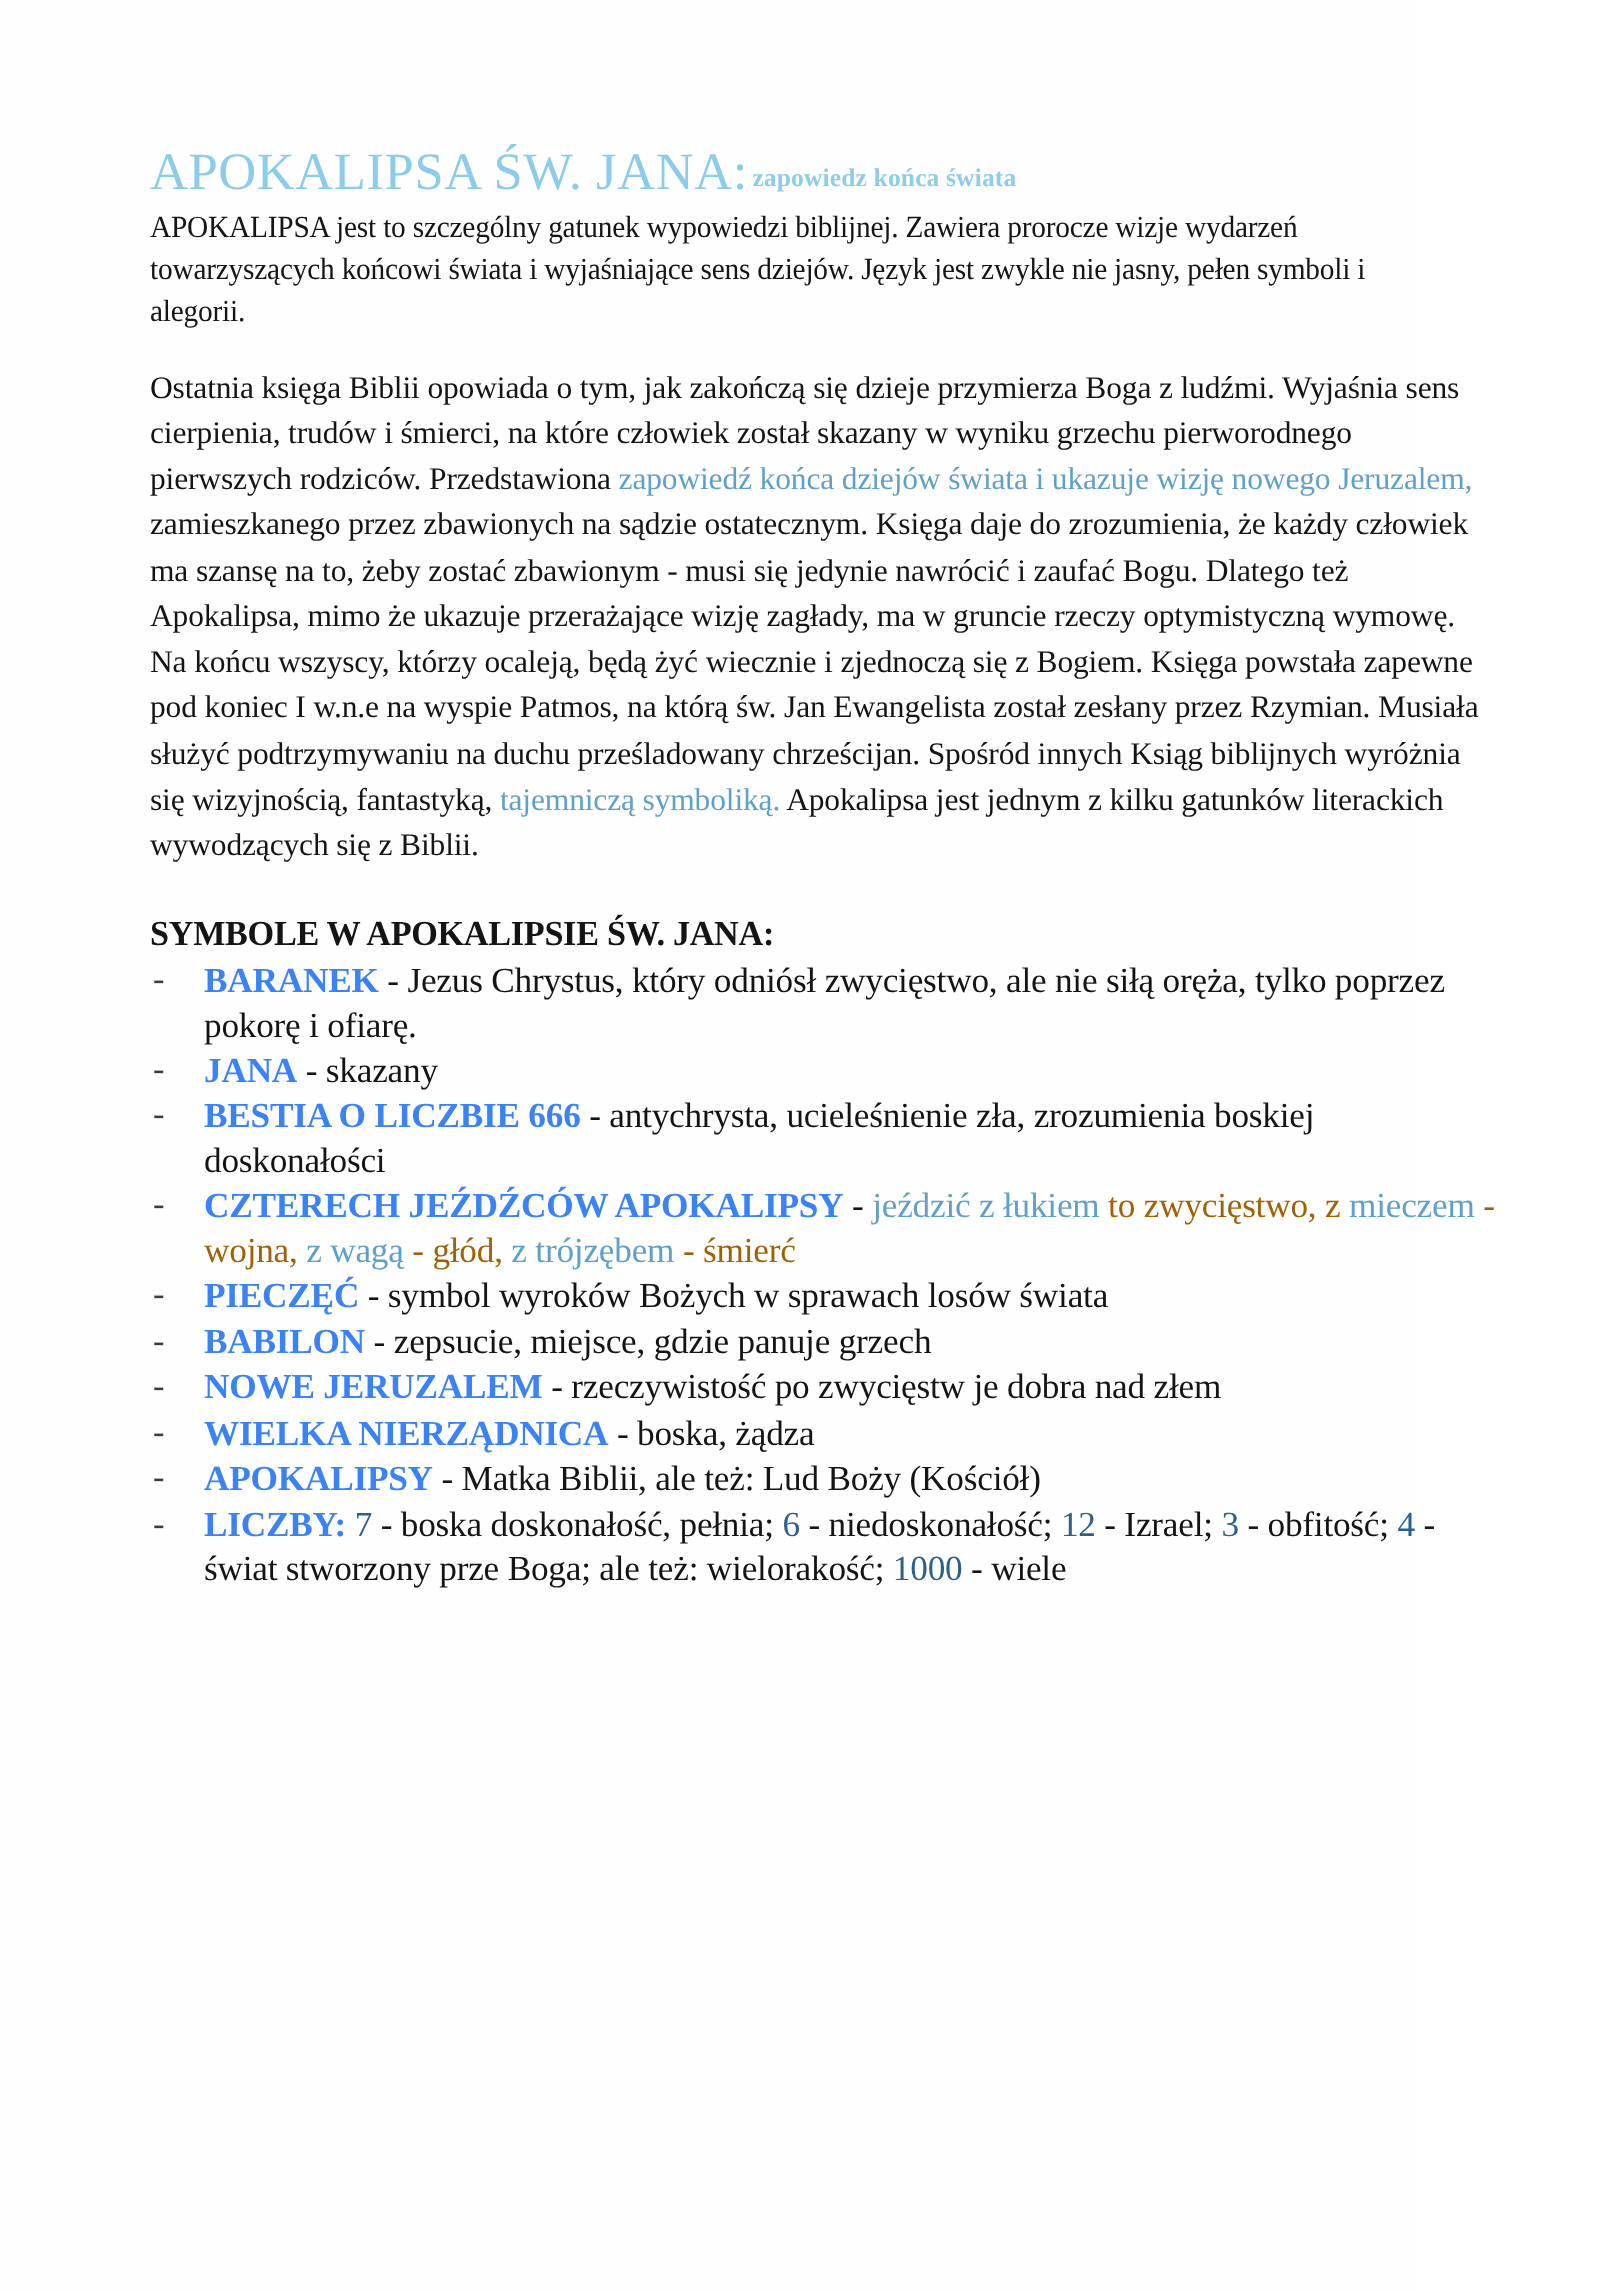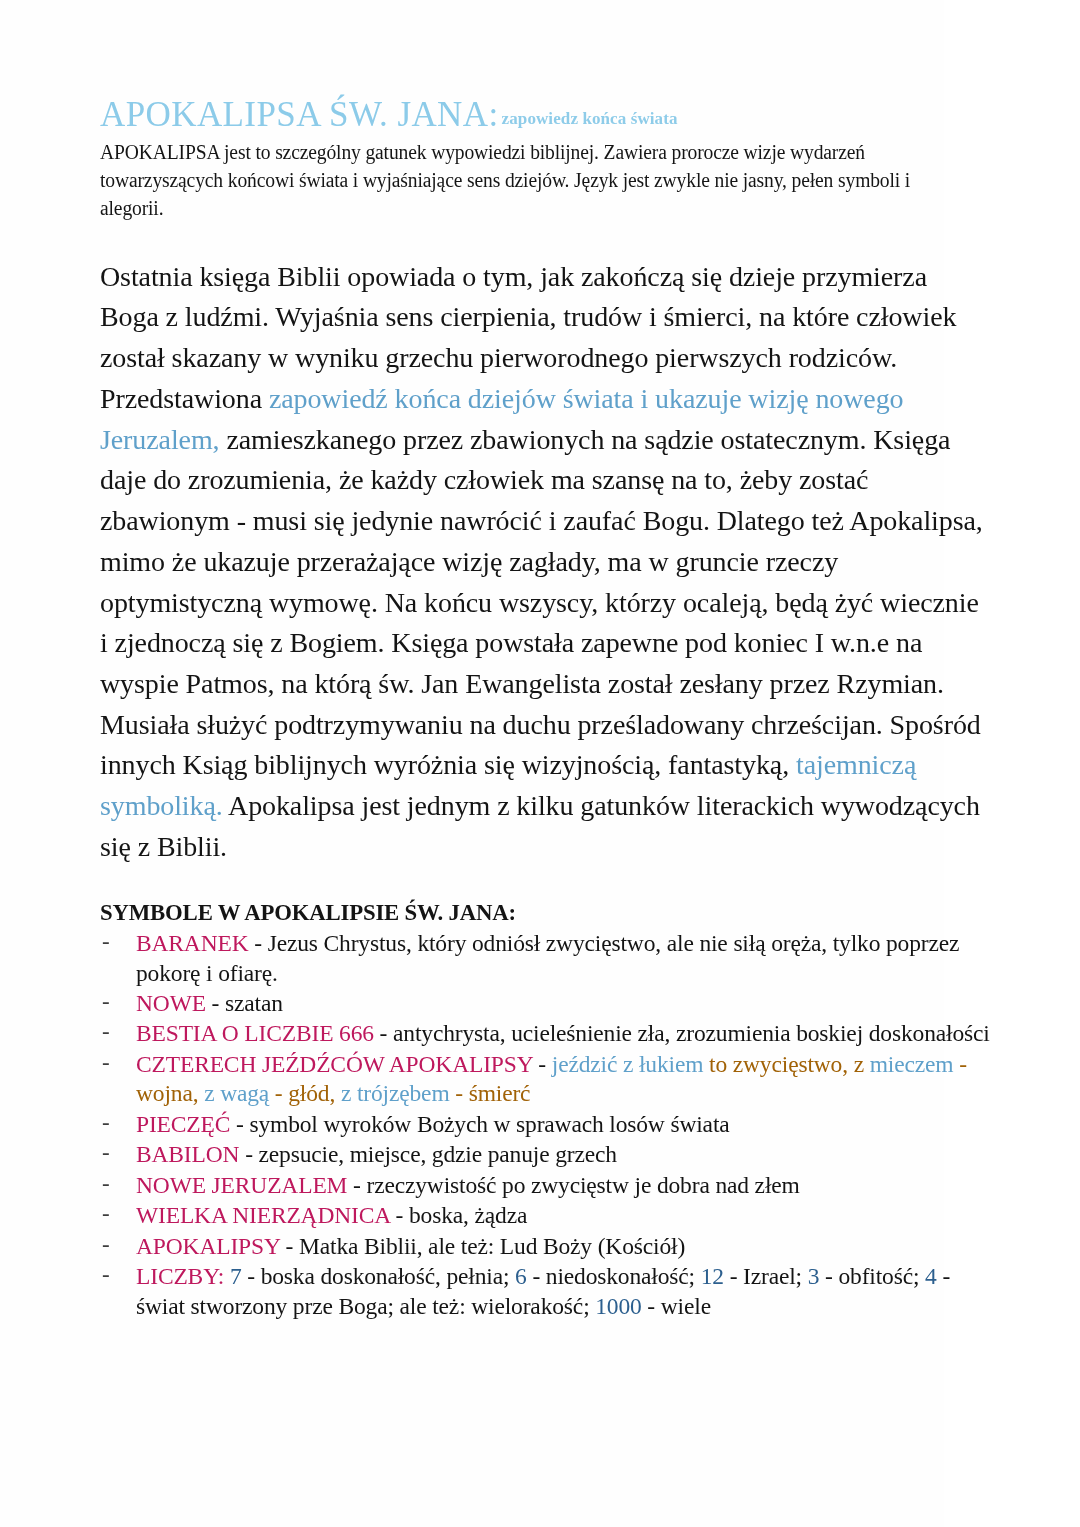--- a/index.html
+++ b/index.html
@@ -53,22 +53,22 @@
     line-height: 1.38;
     color: #151515;
     transform: scaleX(0.955);
     transform-origin: left top;
     width: 905px;
     letter-spacing: -0.15px;
   }
 
   
   .body-par {
-    margin: 34px 0 0 0;
-    font-size: 28px;
+    margin: 20px 0 0 0;
+    font-size: 21px;
     line-height: 1.455;
     color: #141414;
     width: 890px;
     letter-spacing: -0.1px;
   }
 
   
   .sym-heading {
     margin: 30px 0 0 0;
     font-size: 23.5px;
@@ -95,21 +95,21 @@
   }
   ul.symbols > li .dash {
     position: absolute;
     left: 2px;
     top: -1px;
     color: #3d3d3d;
     font-size: 23px;
   }
 
   
-  .c-sky   { color: #be185d; }   
+  .c-sky   { color: #3b82f6; font-weight: bold; }   
   .c-mid   { color: #5fa0ca; }   
   .c-navy  { color: #2c5f8e; }   
   .c-black { color: #a16207; }
 
   .os-num {
     font-family: "Liberation Serif", "DejaVu Serif", serif;
     font-variant-numeric: oldstyle-nums;
     font-feature-settings: "onum" 1;
   }
 </style>
@@ -125,21 +125,21 @@
   <p class="intro">APOKALIPSA jest to szczególny gatunek wypowiedzi biblijnej. Zawiera prorocze wizje wydarzeń towarzyszących końcowi świata i wyjaśniające sens dziejów. Język jest zwykle nie jasny, pełen symboli i alegorii.</p>
 
   <p class="body-par">
     <span>Ostatnia księga Biblii opowiada o tym, jak zakończą się dzieje przymierza Boga z ludźmi. Wyjaśnia sens cierpienia, trudów i śmierci, na które człowiek został skazany w wyniku grzechu pierworodnego pierwszych rodziców. Przedstawiona </span><span class="c-mid">zapowiedź końca dziejów świata i ukazuje wizję nowego Jeruzalem,</span><span> zamieszkanego przez zbawionych na sądzie ostatecznym. Księga daje do zrozumienia, że każdy człowiek ma szansę na to, żeby zostać zbawionym - musi się jedynie nawrócić i zaufać Bogu. Dlatego też Apokalipsa, mimo że ukazuje przerażające wizję zagłady, ma w gruncie rzeczy optymistyczną wymowę. Na końcu wszyscy, którzy ocaleją, będą żyć wiecznie i zjednoczą się z Bogiem. Księga powstała zapewne pod koniec I w.n.e na wyspie Patmos, na którą św. Jan Ewangelista został zesłany przez Rzymian. Musiała służyć podtrzymywaniu na duchu prześladowany chrześcijan. Spośród innych Ksiąg biblijnych wyróżnia się wizyjnością, fantastyką, </span><span class="c-mid">tajemniczą symboliką.</span><span> Apokalipsa jest jednym z kilku gatunków literackich wywodzących się z Biblii.</span>
   </p>
 
   <h2 class="sym-heading">SYMBOLE W APOKALIPSIE ŚW. JANA:</h2>
 
   <ul class="symbols" id="symbols-list">
       <li><span class="dash">-</span><span class="c-sky">BARANEK</span><span> - </span><span>Jezus Chrystus, który odniósł zwycięstwo, ale nie siłą oręża, tylko poprzez pokorę i ofiarę.</span></li>
-      <li><span class="dash">-</span><span class="c-sky">NOWE</span><span> - </span><span>szatan</span></li>
+      <li><span class="dash">-</span><span class="c-sky">JANA</span><span> - </span><span>skazany</span></li>
       <li><span class="dash">-</span><span class="c-sky">BESTIA O LICZBIE 666</span><span> - </span><span>antychrysta, ucieleśnienie zła, zrozumienia boskiej doskonałości</span></li>
       <li><span class="dash">-</span><span class="c-sky">CZTERECH JEŹDŹCÓW APOKALIPSY</span><span> - </span><span class="c-mid">jeździć z łukiem</span><span class="c-black"> to zwycięstwo, z </span><span class="c-mid">mieczem</span><span class="c-black"> - wojna, </span><span class="c-mid">z wagą</span><span class="c-black"> - głód, </span><span class="c-mid">z trójzębem</span><span class="c-black"> - śmierć</span></li>
       <li><span class="dash">-</span><span class="c-sky">PIECZĘĆ</span><span> - </span><span>symbol wyroków Bożych w sprawach losów świata</span></li>
       <li><span class="dash">-</span><span class="c-sky">BABILON</span><span> - </span><span>zepsucie, miejsce, gdzie panuje grzech</span></li>
       <li><span class="dash">-</span><span class="c-sky">NOWE JERUZALEM</span><span> - </span><span>rzeczywistość po zwycięstw je dobra nad złem</span></li>
       <li><span class="dash">-</span><span class="c-sky">WIELKA NIERZĄDNICA</span><span> - </span><span>boska, żądza</span></li>
       <li><span class="dash">-</span><span class="c-sky">APOKALIPSY</span><span> - </span><span>Matka Biblii, ale też: Lud Boży (Kościół)</span></li>
       <li><span class="dash">-</span><span class="c-sky">LICZBY:</span> <span class="c-navy os-num">7</span><span> - boska doskonałość, pełnia; </span><span class="c-navy os-num">6</span><span> - niedoskonałość; </span><span class="c-navy os-num">12</span><span> - Izrael; </span><span class="c-navy os-num">3</span><span> - obfitość; </span><span class="c-navy os-num">4</span><span> - świat stworzony prze Boga; ale też: wielorakość; </span><span class="c-navy os-num">1000</span><span> - wiele</span></li>
     </ul>
 

